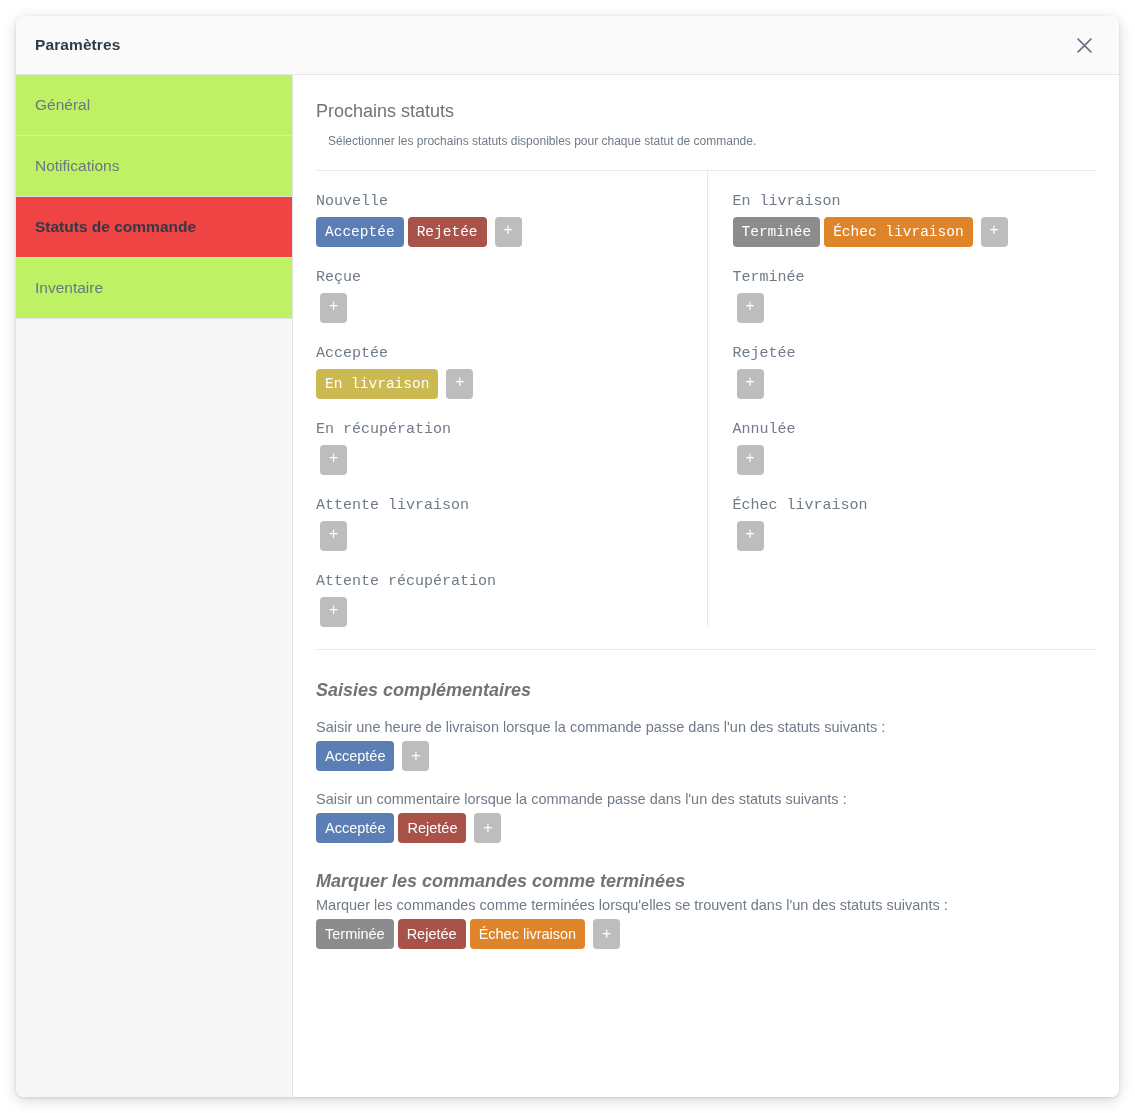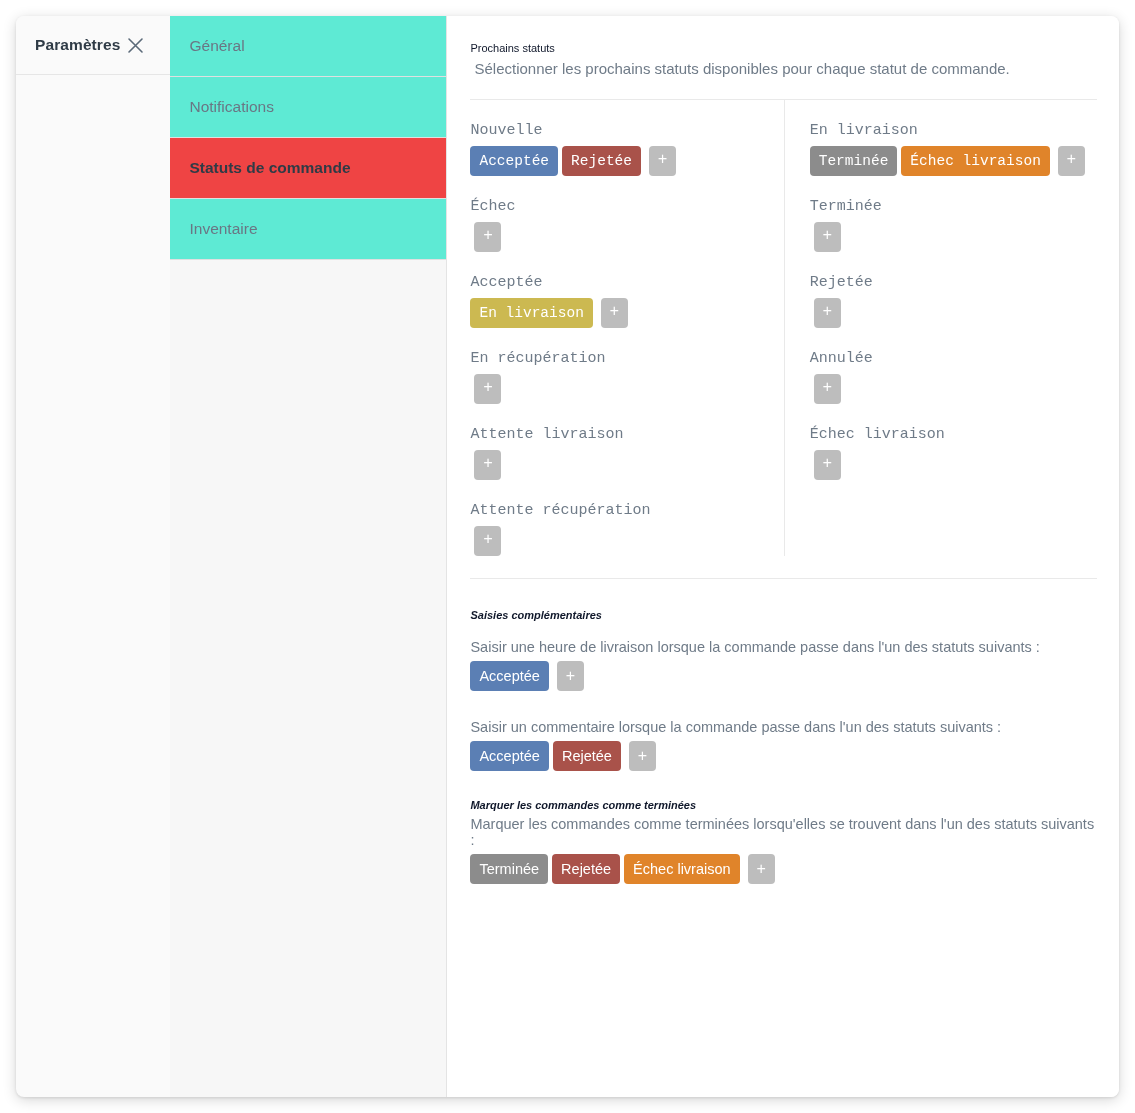--- a/index.html
+++ b/index.html
@@ -16,21 +16,21 @@
     position: absolute;
     left: 16px;
     top: 16px;
     width: 1103px;
     height: 1081px;
     background: #fafafa;
     border-radius: 8px;
     box-shadow: 0 3px 14px rgba(0,0,0,0.16), 0 1px 3px rgba(0,0,0,0.10);
     overflow: hidden;
     display: flex;
-    flex-direction: row;
+    flex-direction: column;
   }
 
   
   #titlebar {
     height: 59px;
     flex: 0 0 59px;
     background: #fafafa;
     border-bottom: 1px solid #e6e6e6;
     display: flex;
     align-items: center;
@@ -72,21 +72,21 @@
     padding-top: 0;
     box-sizing: border-box;
   }
   .side-item {
     height: 61px;
     display: flex;
     align-items: center;
     padding-left: 19px;
     font-size: 15.5px;
     color: #6a7684;
-    background: #5eead4;
+    background: #bef264;
     border-bottom: 1px solid #e0e0e0;
     box-sizing: border-box;
     cursor: pointer;
   }
   .side-item.active {
     background: #ef4444;
     color: #2f3b46;
     font-weight: bold;
     border-bottom: 1px solid #e0e0e0;
   }
@@ -95,30 +95,30 @@
   #content {
     flex: 1 1 auto;
     background: #ffffff;
     padding: 26px 22px 0 23px;
     box-sizing: border-box;
     overflow: hidden;
     position: relative;
   }
 
   .sec-title {
-    font-size: 11px;
-    color: #0f172a;
+    font-size: 18px;
+    color: #737373;
     font-weight: normal;
     margin: 0 0 6px 0;
   }
   .sec-title.bold { font-weight: bold; font-style: italic; }
   .sec-sub {
-    font-size: 15px;
+    font-size: 12px;
     color: #6f7b88;
-    margin: 4px;
+    margin: 12px;
   }
 
   hr.rule {
     border: none;
     border-top: 1px solid #e9e9e9;
     margin: 22px 0 0 0;
   }
 
   
   #status-grid {
@@ -179,21 +179,21 @@
     margin-left: 4px;
   }
 
   
   #extra-section { padding-top: 30px; }
   .para {
     font-size: 14.5px;
     color: #6f7b88;
     margin: 0 0 6px 0;
   }
-  .sub-block { margin-top: 28px; }
+  .sub-block { margin-top: 20px; }
   .sub-block:first-of-type { margin-top: 18px; }
   #mark-section { padding-top: 28px; }
   #mark-section .sec-title { margin-bottom: 5px; }
 </style>
 </head>
 <body>
 
 <div id="modal">
 
   <div id="titlebar">
@@ -234,21 +234,21 @@
           <div id="col-left">
               <div class="status-group">
                 <div class="status-label">Nouvelle</div>
                 <div class="chip-row">
                   <div class="chip" style="background: rgb(91, 127, 180);">Acceptée</div>
                   <div class="chip" style="background: rgb(169, 82, 74);">Rejetée</div>
                   <div class="chip-add">+</div>
                 </div>
               </div>
               <div class="status-group">
-                <div class="status-label">Échec</div>
+                <div class="status-label">Reçue</div>
                 <div class="chip-row">
                   <div class="chip-add">+</div>
                 </div>
               </div>
               <div class="status-group">
                 <div class="status-label">Acceptée</div>
                 <div class="chip-row">
                   <div class="chip" style="background: rgb(204, 185, 81);">En livraison</div>
                   <div class="chip-add">+</div>
                 </div>

